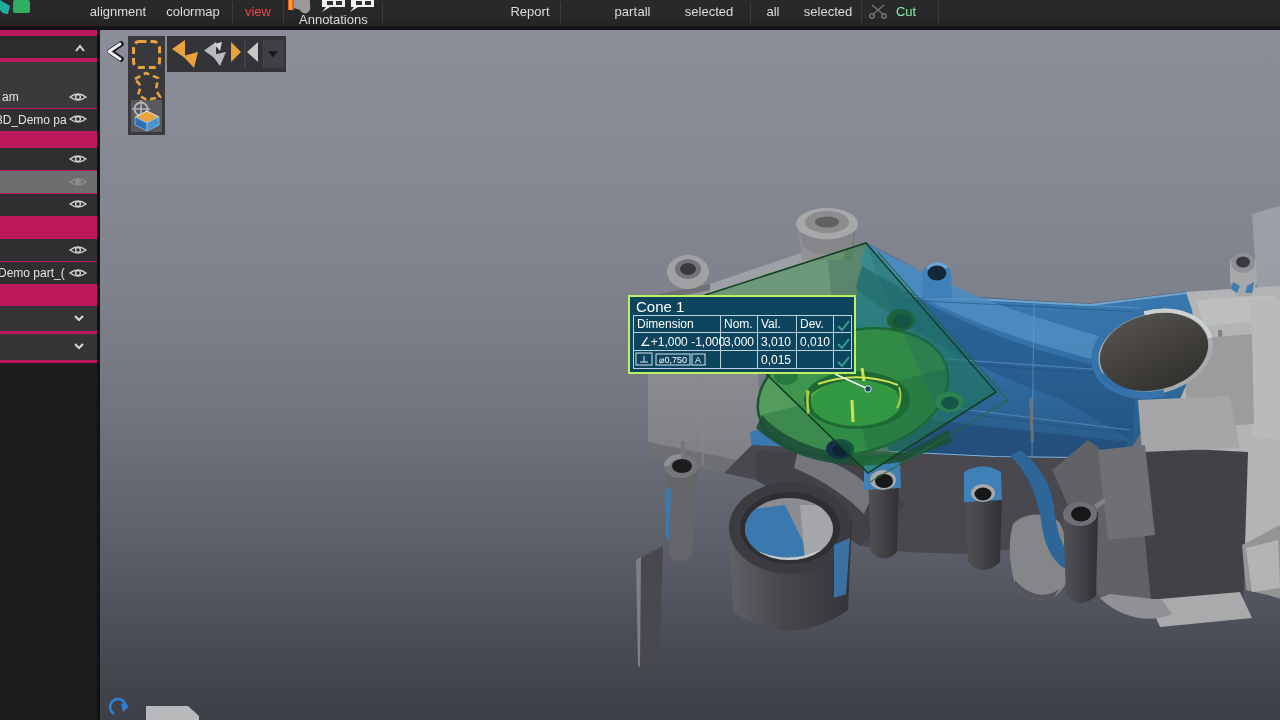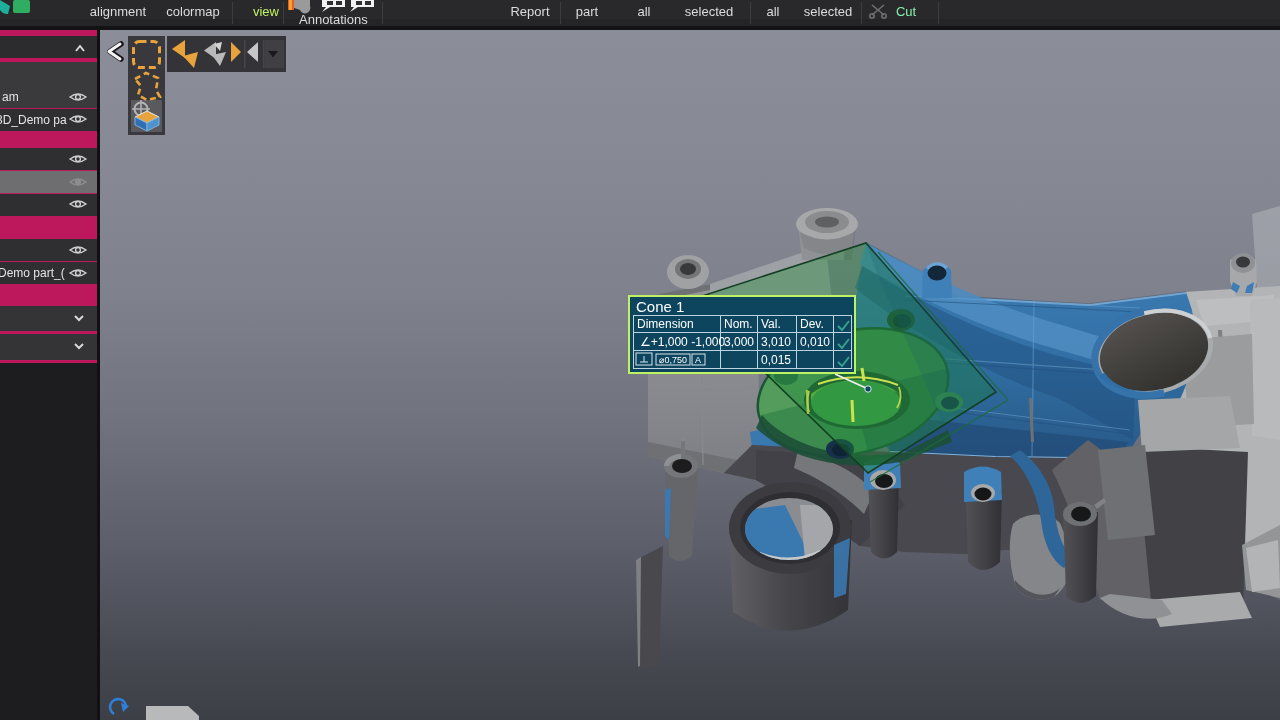--- a/index.html
+++ b/index.html
@@ -22,23 +22,23 @@
   .cell{position:absolute;font-size:12px;color:#fff;white-space:nowrap;}
   .gl{position:absolute;background:#bcd3e0;}
 </style>
 </head>
 <body>
 <div id="root">
 
   <div id="topbar">
     <span class="mi" style="left:88px;width:60px;">alignment</span>
     <span class="mi" style="left:163px;width:60px;">colormap</span>
-    <span class="mi" style="left:238px;width:40px;color:#bef264;margin-left:8px;">view</span>
+    <span class="mi" style="left:238px;width:40px;color:#ef4444;">view</span>
     <span class="mi" style="left:500px;width:60px;">Report</span>
-    <span class="mi" style="left:570px;width:34px;">part</span>
+    <span class="mi" style="left:603px;width:34px;text-align:right;">part</span>
     <span class="mi" style="left:630px;width:28px;">all</span>
     <span class="mi" style="left:682px;width:54px;">selected</span>
     <span class="mi" style="left:759px;width:28px;">all</span>
     <span class="mi" style="left:801px;width:54px;">selected</span>
     <span class="mi" style="left:891px;width:30px;color:#86efac;">Cut</span>
     <span class="mi" style="left:299px;width:68px;top:8px;">Annotations</span>
     <div class="sep" style="left:232px;"></div>
     <div class="sep" style="left:283px;"></div>
     <div class="sep" style="left:382px;"></div>
     <div class="sep" style="left:560px;"></div>

